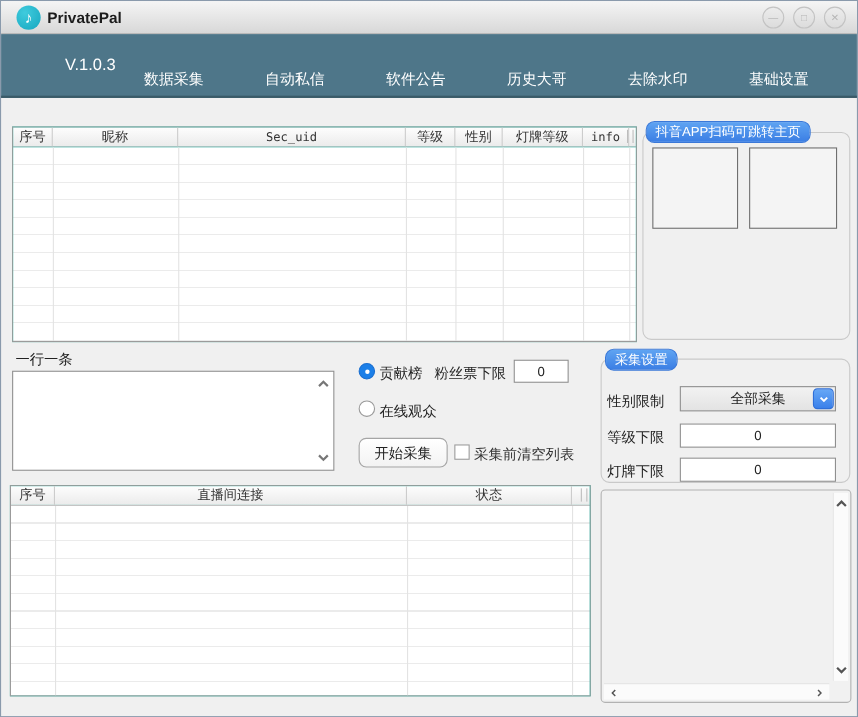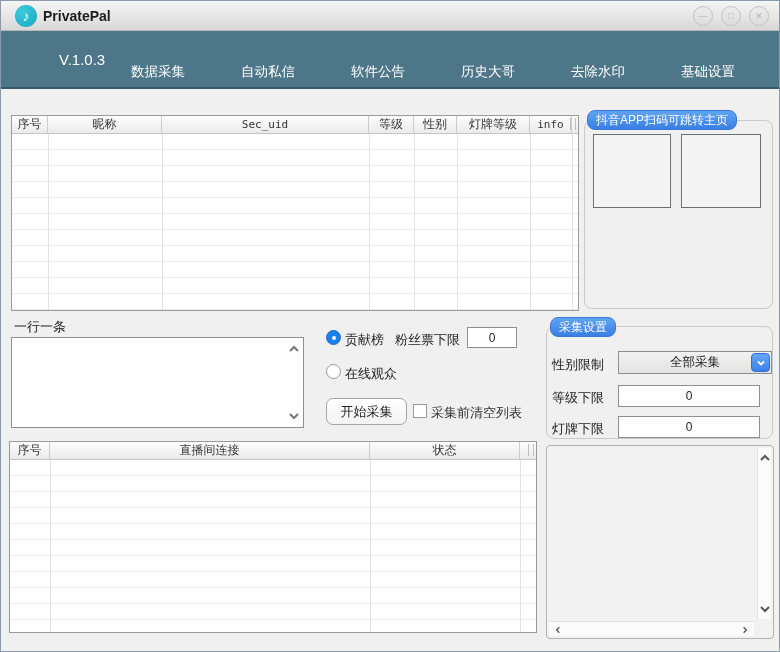--- a/index.html
+++ b/index.html
@@ -152,21 +152,21 @@
   <div class="label" style="left:344px; top:364px;">在线观众</div>
 
   <button class="btn" style="left:325px; top:397px; width:81px; height:27px;">开始采集</button>
   <div class="checkbox" style="left:412px; top:403px;"></div>
   <div class="label" style="left:430px; top:403px; color:#333;">采集前清空列表</div>
 
   <div class="groupbox" style="left:545px; top:325px; width:227px; height:113px;"></div>
   <div class="bluetab" style="left:549px; top:316px;">采集设置</div>
 
   <div class="label" style="left:551px; top:355px;">性别限制</div>
-  <div class="dropdown" style="left:617px; top:350px; width:154px; height:23px;">
+  <div class="dropdown" style="left:617px; top:350px; width:142px; height:23px;">
     <div class="sel">全部采集</div>
     <div class="dd-btn">
       <svg viewBox="0 0 12 8">
           <polyline points="2,2 6,6 10,2" fill="none" stroke="#fff" stroke-width="2.4"></polyline>
         </svg>
     </div>
   </div>
 
   <div class="label" style="left:551px; top:388px;">等级下限</div>
   <input class="numfield" style="left: 617px; top: 384px; width: 142px; height: 22px;" value="0">

